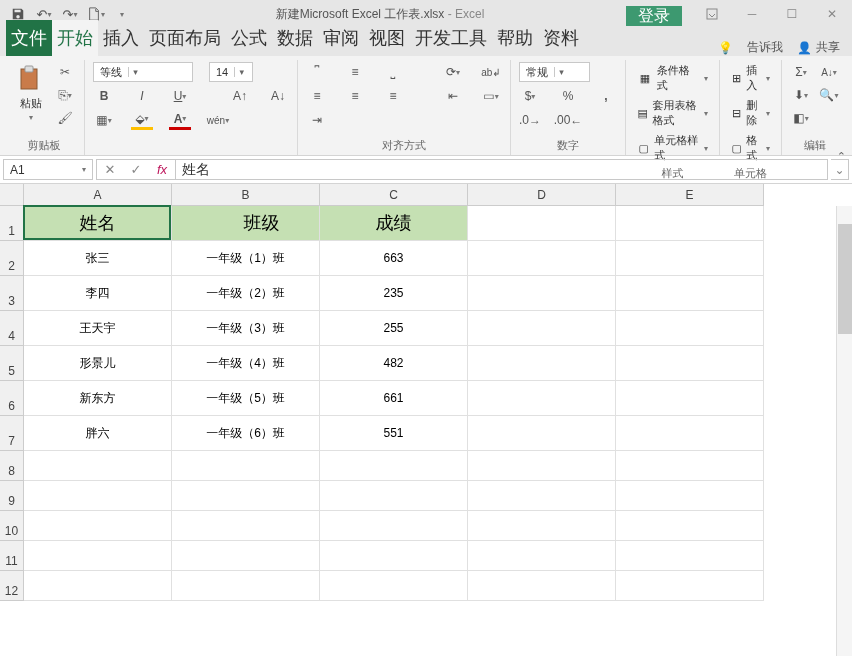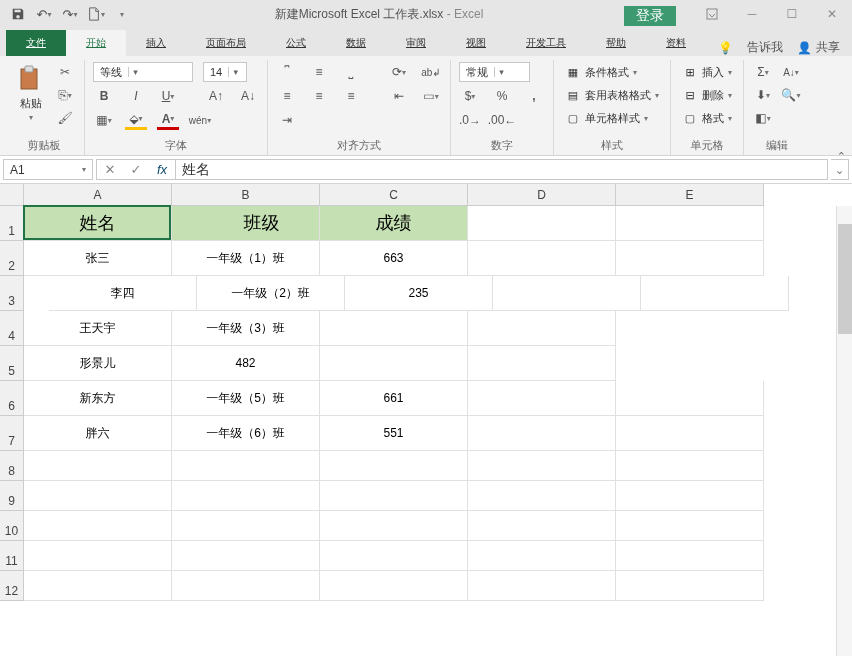--- a/index.html
+++ b/index.html
@@ -7,55 +7,55 @@
 
 
 .titlebar { height:28px; background:#e6e6e6; display:flex; align-items:center; color:#555; }
 .qat { display:flex; gap:2px; padding-left:6px; }
 .qat-btn { width:24px; height:24px; display:flex; align-items:center; justify-content:center; color:#555; font-size:13px; }
 .qat-btn svg { width:14px; height:14px; fill:#555; }
 .title-text { flex:1; text-align:center; font-size:12px; color:#555; }
 .title-text .sub { color:#888; }
 .win-btns { display:flex; }
 .win-btn { width:40px; height:28px; display:flex; align-items:center; justify-content:center; color:#888; font-size:12px; }
-.login-btn { background:#3d9970; color:#fff; padding:0 12px; margin-right:16px; font-size:14px; display:flex; align-items:center; height:20px; margin-top:4px; }
+.login-btn { background:#3d9970; color:#fff; padding:0 12px; margin-right:10px; font-size:16px; display:flex; align-items:center; height:20px; margin-top:4px; }
 
 
 .ribbon-tabs { height:28px; background:#e6e6e6; display:flex; align-items:flex-end; padding-left:6px; }
-.rtab { padding:6px 20px; font-size:10px; color:#333;text-decoration:underline; }
+.rtab { padding:6px 5px; font-size:18px; color:#333; }
 .rtab.file { background:#217346; color:#fff; }
 .rtab.active { background:#f3f3f3; color:#217346; }
 .ribbon-right { margin-left:auto; display:flex; align-items:center; padding-right:12px; gap:14px; color:#555; }
 .ribbon-right .bulb { color:#777; }
 .share { display:flex; align-items:center; gap:4px; }
 
 
 .ribbon { height:100px; background:#f3f3f3; border-bottom:1px solid #d4d4d4; display:flex; padding:4px 4px 0 4px; }
 .group { border-right:1px solid #d9d9d9; padding:2px 8px 2px 8px; display:flex; flex-direction:column; justify-content:space-between; }
 .group-label { text-align:center; font-size:11px; color:#666; padding-top:2px; }
 .group-body { display:flex; gap:4px; align-items:flex-start; }
 .big-btn { display:flex; flex-direction:column; align-items:center; gap:2px; padding:2px 4px; font-size:11px; color:#333; }
 .big-btn .icon-wrap { width:30px; height:30px; display:flex; align-items:center; justify-content:center; }
 .small-col { display:flex; flex-direction:column; gap:3px; }
 .small-btn { width:22px; height:20px; display:flex; align-items:center; justify-content:center; color:#555; font-size:12px; }
 .combo { display:flex; align-items:center; height:20px; border:1px solid #c8c8c8; background:#fff; font-size:11px; color:#333; }
 .combo .txt { padding:0 6px; white-space:nowrap; }
 .combo .arrow { border-left:1px solid #c8c8c8; width:14px; text-align:center; font-size:9px; color:#666; }
-.btn-row { display:flex; gap:10px; align-items:center; }
+.btn-row { display:flex; gap:16px; align-items:center; }
 .ribbon-btn { min-height:20px; display:flex; align-items:center; gap:4px; padding:1px 3px; font-size:11px; color:#333; }
 .icon-sq { width:16px; height:16px; display:inline-flex; align-items:center; justify-content:center; }
 .dn { font-size:8px; color:#777; }
 .collapse-arrow { position:absolute; right:6px; top:150px; color:#666; font-size:11px; }
 
 
 .formula-row { height:28px; display:flex; align-items:stretch; border-bottom:1px solid #d4d4d4; }
 .name-box { width:90px; border:1px solid #c8c8c8; margin:3px; display:flex; align-items:center; padding:0 6px; font-size:12px; color:#333; justify-content:space-between; }
 .fb-btns { display:flex; align-items:center; border:1px solid #c8c8c8; margin:3px 0; border-right:none; }
 .fb-btn { width:26px; display:flex; align-items:center; justify-content:center; color:#888; font-size:13px; height:100%; }
-.fx { font-style:italic; color:#0c4a6e; }
+.fx { font-style:italic; color:#be185d; }
 .formula-box { flex:1; border:1px solid #c8c8c8; margin:3px 3px 3px 0; padding:0 6px; display:flex; align-items:center; font-size:14px; color:#333; }
 .fb-expand { width:18px; display:flex; align-items:center; justify-content:center; color:#888; border:1px solid #c8c8c8; border-left:none; margin:3px 3px 3px 0; }
 
 
 .grid-area { display:flex; height:calc(656px - 28px - 28px - 100px - 28px); overflow:hidden; position:relative; }
 .corner { width:24px; height:22px; background:#f0f0f0; border-right:1px solid #ccc; border-bottom:1px solid #ccc; position:absolute; left:0; top:0; z-index:2; }
 .col-headers { position:absolute; left:24px; top:0; display:flex; z-index:2; }
 .col-h { height:22px; background:#f0f0f0; border-right:1px solid #ccc; border-bottom:1px solid #ccc; display:flex; align-items:center; justify-content:center; font-size:12px; color:#444; }
 .row-headers { position:absolute; left:0; top:22px; display:flex; flex-direction:column; z-index:2; }
 .row-h { width:24px; background:#f0f0f0; border-right:1px solid #ccc; border-bottom:1px solid #ccc; display:flex; align-items:flex-end; justify-content:center; font-size:12px; color:#444; padding-bottom:2px; }
@@ -181,21 +181,20 @@
       <div class="btn-row">
         <div class="small-btn">▦<span class="dn">▾</span></div>
         <div class="small-btn" style="border-bottom:3px solid #ffc000">⬙<span class="dn">▾</span></div>
         <div class="small-btn" style="border-bottom:3px solid #c00">
             <b>A</b>
             <span class="dn">▾</span>
           </div>
         <div class="small-btn" style="font-size:10px">wén<span class="dn">▾</span></div>
       </div>
     </div>
-    <div class="group-label">字体</div>
   </div>
 
   <div class="group">
     <div class="group-body" style="flex-direction:column;gap:4px">
       <div class="btn-row">
         <div class="small-btn">⎴</div>
         <div class="small-btn">≡</div>
         <div class="small-btn">⎵</div>
         <div style="width:6px"></div>
         <div class="small-btn">⟳<span class="dn">▾</span></div>
@@ -342,34 +341,36 @@
         <div class="cell" style="width: 148px; height: 35px;"></div>
       </div>
       <div class="cell-row">
         <div class="cell" style="width: 148px; height: 35px;">张三</div>
         <div class="cell" style="width: 148px; height: 35px;">一年级（1）班</div>
         <div class="cell" style="width: 148px; height: 35px;">663</div>
         <div class="cell" style="width: 148px; height: 35px;"></div>
         <div class="cell" style="width: 148px; height: 35px;"></div>
       </div>
       <div class="cell-row">
-        <div class="cell" style="width: 148px; height: 35px; margin-left: 25px;">李四</div>
+        <div class="cell" style="width: 148px; height: 35px;">李四</div>
         <div class="cell" style="width: 148px; height: 35px;">一年级（2）班</div>
         <div class="cell" style="width: 148px; height: 35px;">235</div>
         <div class="cell" style="width: 148px; height: 35px;"></div>
         <div class="cell" style="width: 148px; height: 35px;"></div>
       </div>
       <div class="cell-row">
         <div class="cell" style="width: 148px; height: 35px;">王天宇</div>
         <div class="cell" style="width: 148px; height: 35px;">一年级（3）班</div>
+        <div class="cell" style="width: 148px; height: 35px;">255</div>
         <div class="cell" style="width: 148px; height: 35px;"></div>
         <div class="cell" style="width: 148px; height: 35px;"></div>
       </div>
       <div class="cell-row">
         <div class="cell" style="width: 148px; height: 35px;">形景儿</div>
+        <div class="cell" style="width: 148px; height: 35px;">一年级（4）班</div>
         <div class="cell" style="width: 148px; height: 35px;">482</div>
         <div class="cell" style="width: 148px; height: 35px;"></div>
         <div class="cell" style="width: 148px; height: 35px;"></div>
       </div>
       <div class="cell-row">
         <div class="cell" style="width: 148px; height: 35px;">新东方</div>
         <div class="cell" style="width: 148px; height: 35px;">一年级（5）班</div>
         <div class="cell" style="width: 148px; height: 35px;">661</div>
         <div class="cell" style="width: 148px; height: 35px;"></div>
         <div class="cell" style="width: 148px; height: 35px;"></div>

